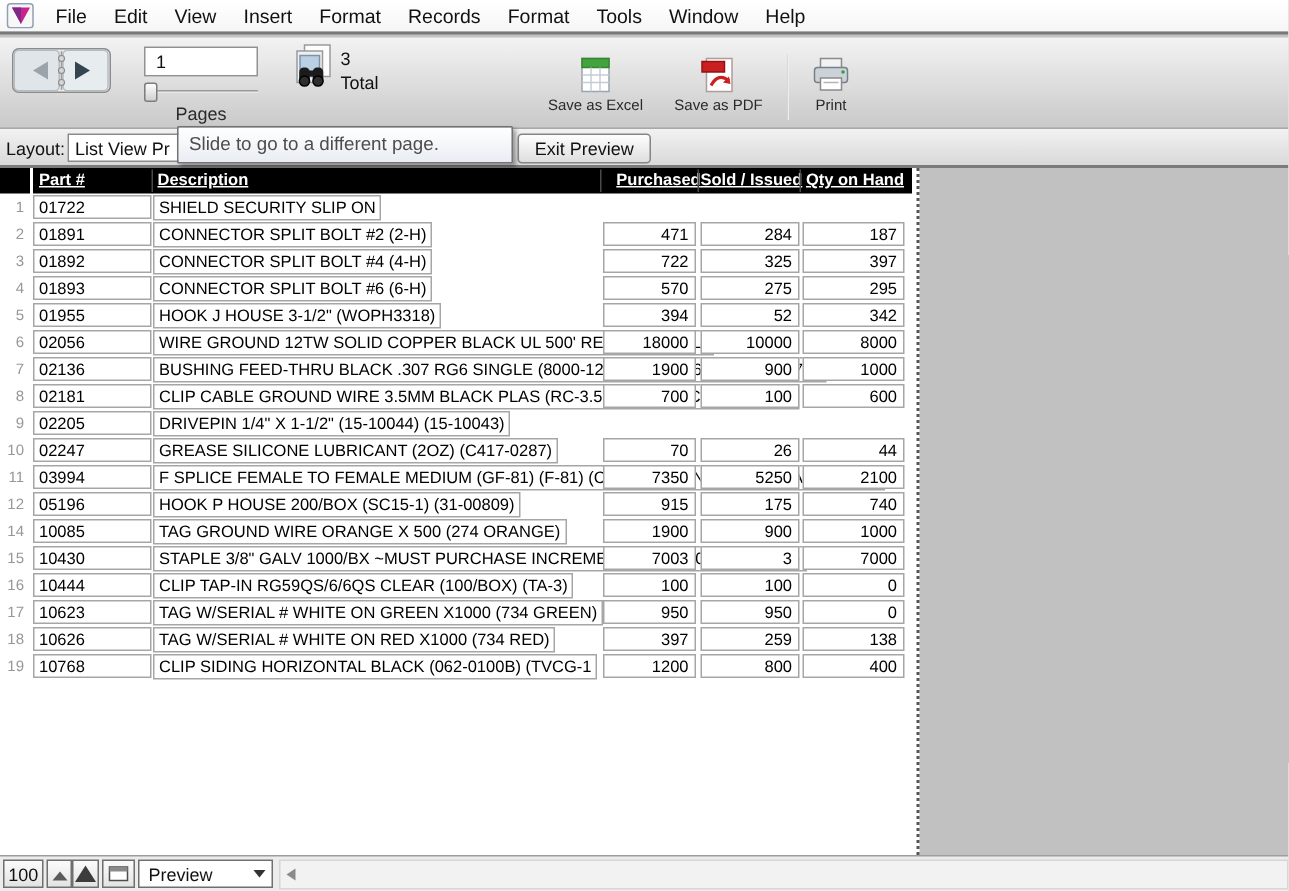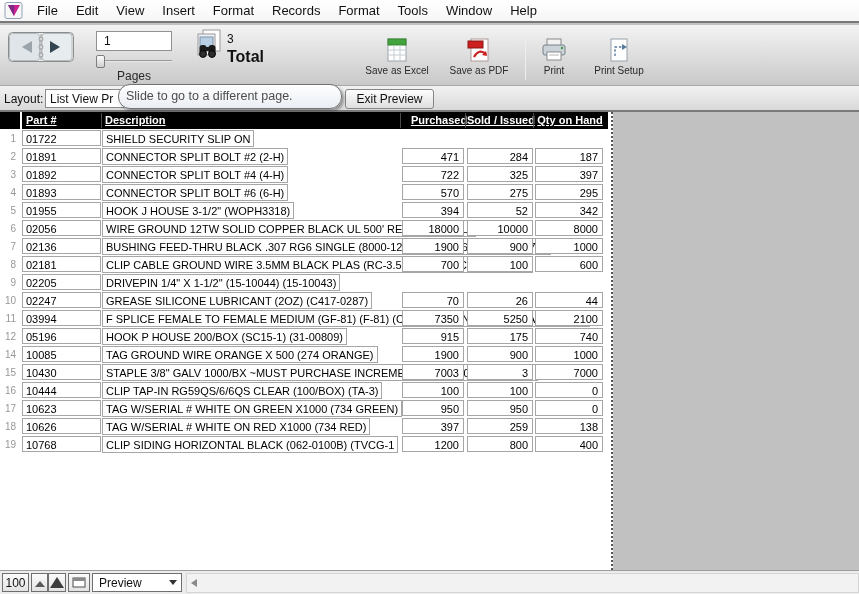--- a/index.html
+++ b/index.html
@@ -30,21 +30,21 @@
   }
   #pageslider { position:absolute; left:96px; top:29px; width:76px; height:14px; }
   #pageslider .track { position:absolute; left:0; right:0; top:6px; height:2px; background:#9a9a9a; border-bottom:1px solid #e8e8e8; }
   #pageslider .handle {
     position:absolute; left:0; top:1px; width:9px; height:13px; border:1px solid #7d7d7d;
     background:linear-gradient(#fdfdfd,#cfcfcf); border-radius:2px;
   }
   #pageslabel { position:absolute; left:90px; top:44px; width:88px; text-align:center; font-size:12px; color:#2a2a2a; }
   #foundicon { position:absolute; left:192px; top:4px; width:32px; height:32px; }
   #foundcount { position:absolute; left:227px; top:7px; font-size:12px; color:#111; }
-  #foundlabel { position:absolute; left:227px; top:23px; font-size:16px; color:#111;font-weight:bold; }
+  #foundlabel { position:absolute; left:227px; top:23px; font-size:12px; color:#111; }
   .tbtn { position:absolute; text-align:center; font-size:10px; color:#2a2a2a; cursor:default; }
   .tbtn svg { display:block; margin:0 auto 2px auto; }
   .tbtn .lbl { white-space:nowrap; }
   #btn-excel { left:357px; top:12px; width:80px; }
   #btn-pdf   { left:440px; top:12px; width:78px; }
   #tsep { position:absolute; left:525px; top:11px; width:1px; height:44px; background:#a5a5a5; border-right:1px solid #eee; }
   #btn-print { left:531px; top:12px; width:46px; }
   #btn-psetup{ left:582px; top:12px; width:74px; }
   
   #layoutbar {
@@ -58,21 +58,21 @@
     background:#fff; border:1px solid #8a8a8a; font-size:12px; color:#111;
     padding:2px 0 0 4px; overflow:hidden; white-space:nowrap;
   }
   #exitpreview {
     position:absolute; left:345px; top:3px; width:89px; height:20px;
     background:linear-gradient(#fefefe,#dedede); border:1px solid #858585; border-radius:3px;
     font-size:12px; color:#111; text-align:center; padding-top:2px; cursor:default;
   }
   #tooltip {
     position:absolute; left:118px; top:84px; width:224px; height:25px; z-index:50;
-    background:linear-gradient(#ffffff,#e9edf3); border:1px solid #737373; border-radius:12px;
+    background:linear-gradient(#ffffff,#e9edf3); border:1px solid #737373; border-radius:1px;
     box-shadow:2px 2px 3px rgba(0,0,0,0.35);
     font-size:12.5px; color:#4d4d4d; padding:4px 0 0 7px; white-space:nowrap;
   }
   
   #content { position:absolute; top:112px; left:0; right:0; bottom:24px; background:#c1c1c1; }
   #reportpage {
     position:absolute; left:0; top:0; width:613px; height:100%;
     background:#fff; border-right:2px dotted #555; overflow:hidden;
   }
   #thead { position:relative; height:17px; }
@@ -209,28 +209,20 @@
       <svg width="26" height="26" viewBox="0 0 26 26">
         <rect x="6" y="2" width="14" height="7" fill="#f2f2f2" stroke="#8a8a8a"></rect>
         <rect x="2" y="8" width="22" height="10" rx="2" fill="#ccd3d8" stroke="#76808a"></rect>
         <rect x="6" y="15" width="14" height="8" fill="#ffffff" stroke="#8a8a8a"></rect>
         <line x1="8" y1="18" x2="18" y2="18" stroke="#b5b5b5"></line>
         <circle cx="21" cy="11" r="1.2" fill="#3c9c3c"></circle>
       </svg>
       <span class="lbl">Print</span>
     </div>
 
-    <div class="tbtn" id="btn-psetup">
-      <svg width="24" height="26" viewBox="0 0 24 26">
-        <rect x="4" y="2" width="16" height="22" fill="#ffffff" stroke="#97a1ab"></rect>
-        <path d="M8 19 V10 H16" stroke="#5a7a9a" stroke-width="1.4" fill="none" stroke-dasharray="2.5,1.8"></path>
-        <polygon points="15,7 20,10 15,13" fill="#5a7a9a"></polygon>
-      </svg>
-      <span class="lbl">Print Setup</span>
-    </div>
   </div>
 
   <div id="layoutbar">
     <span id="layoutlabel">Layout:</span>
     <div id="layoutcombo">List View Pr</div>
     <div id="exitpreview">Exit Preview</div>
   </div>
 
   <div id="tooltip">Slide to go to a different page.</div>
 

